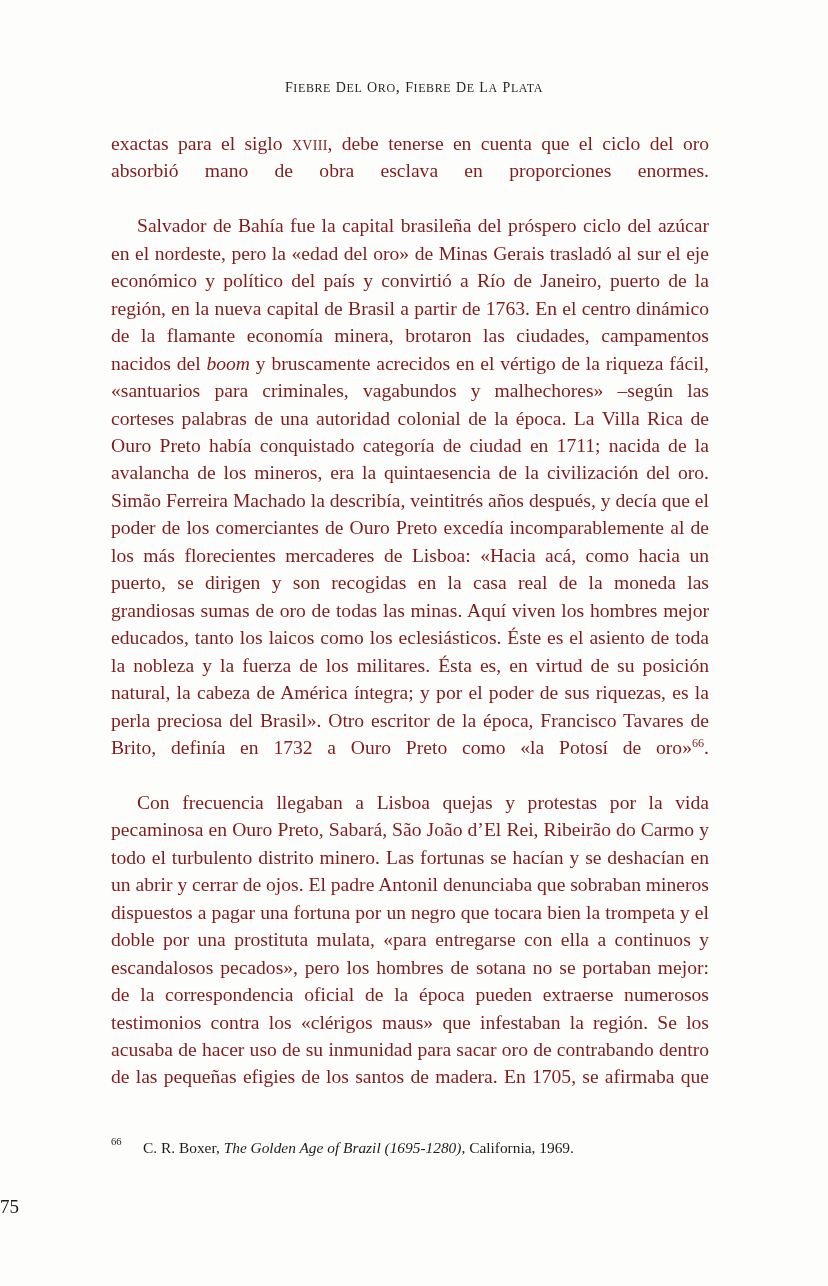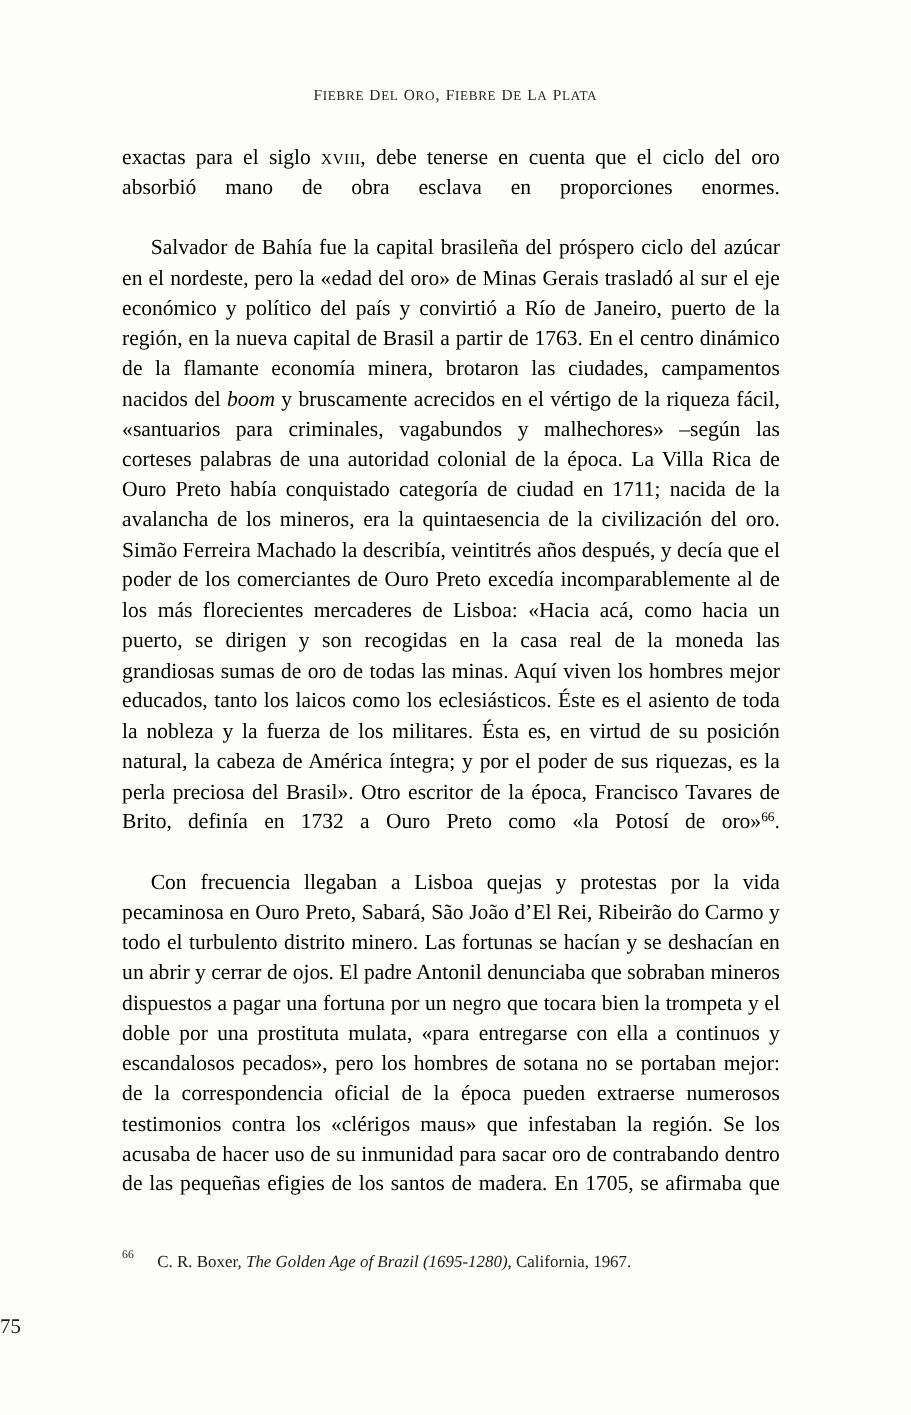--- a/index.html
+++ b/index.html
@@ -51,21 +51,21 @@
 
   .textblock p {
     margin: 0;
     font-size: 19.6px;
     line-height: 27.45px;
     text-align: justify;
     text-justify: inter-word;
     text-indent: 0;
     hyphens: manual;
     -webkit-hyphens: manual;
-    color: #000000;
+    color: #7f1d1d;
   }
   .textblock p.indent {
     text-indent: 26px;
   }
 
   
   .textblock p::after {
     content: "";
     display: inline-block;
     width: 100%;
@@ -123,18 +123,18 @@
 
   <div class="textblock">
 
     <p id="p1"><span>exactas para el siglo </span><span class="smallcaps">XVIII</span><span>, debe tenerse en cuenta que el ciclo del oro absorbió mano de obra esclava en proporciones enormes.</span></p>
     <p id="p2" class="indent"><span>Salvador de Bahía fue la capital brasileña del próspero ciclo del azúcar en el nordeste, pero la «edad del oro» de Minas Gerais trasladó al sur el eje económico y político del país y convirtió a Río de Janeiro, puerto de la región, en la nueva capital de Brasil a partir de 1763. En el centro dinámico de la flamante economía minera, brotaron las ciudades, campamentos nacidos del </span><i>boom</i><span> y bruscamente acrecidos en el vértigo de la riqueza fácil, «santuarios para criminales, vagabundos y malhechores» –según las corteses palabras de una autoridad colonial de la época. La Villa Rica de Ouro Preto había conquistado categoría de ciudad en 1711; nacida de la avalancha de los mineros, era la quintaesencia de la civilización del oro. Simão Ferreira Machado la describía, veintitrés años después, y decía que el poder de los comerciantes de Ouro Preto excedía incomparablemente al de los más florecientes mercaderes de Lisboa: «Hacia acá, como hacia un puerto, se dirigen y son recogidas en la casa real de la moneda las grandiosas sumas de oro de todas las minas. Aquí viven los hombres mejor educados, tanto los laicos como los eclesiásticos. Éste es el asiento de toda la nobleza y la fuerza de los militares. Ésta es, en virtud de su posición natural, la cabeza de América íntegra; y por el poder de sus riquezas, es la perla preciosa del Brasil». Otro escritor de la época, Francisco Tavares de Brito, definía en 1732 a Ouro Preto como «la Potosí de oro»</span><sup class="fn">66</sup><span>.</span></p>
     <p id="p3" class="indent"><span>Con frecuencia llegaban a Lisboa quejas y protestas por la vida pecaminosa en Ouro Preto, Sabará, São João d’El Rei, Ribeirão do Carmo y todo el turbulento distrito minero. Las fortunas se hacían y se deshacían en un abrir y cerrar de ojos. El padre Antonil denunciaba que sobraban mineros dispuestos a pagar una fortuna por un negro que tocara bien la trompeta y el doble por una prostituta mulata, «para entregarse con ella a continuos y escandalosos pecados», pero los hombres de sotana no se portaban mejor: de la correspondencia oficial de la época pueden extraerse numerosos testimonios contra los «clérigos maus» que infestaban la región. Se los acusaba de hacer uso de su inmunidad para sacar oro de contrabando dentro de las pequeñas efigies de los santos de madera. En 1705, se afirmaba que</span></p>
 
   </div>
 
   <div class="footnote">
-    <span class="fn-num">66</span><span>C. R. Boxer,</span> <i>The Golden Age of Brazil (1695-1280)</i><span>, California, 1967.</span>
+    <span class="fn-num">66</span><span>C. R. Boxer,</span> <i>The Golden Age of Brazil (1695-1280)</i><span>, California, 1969.</span>
   </div>
 
   <div class="folio">75</div>
 
 </div>
 
 </body></html>

